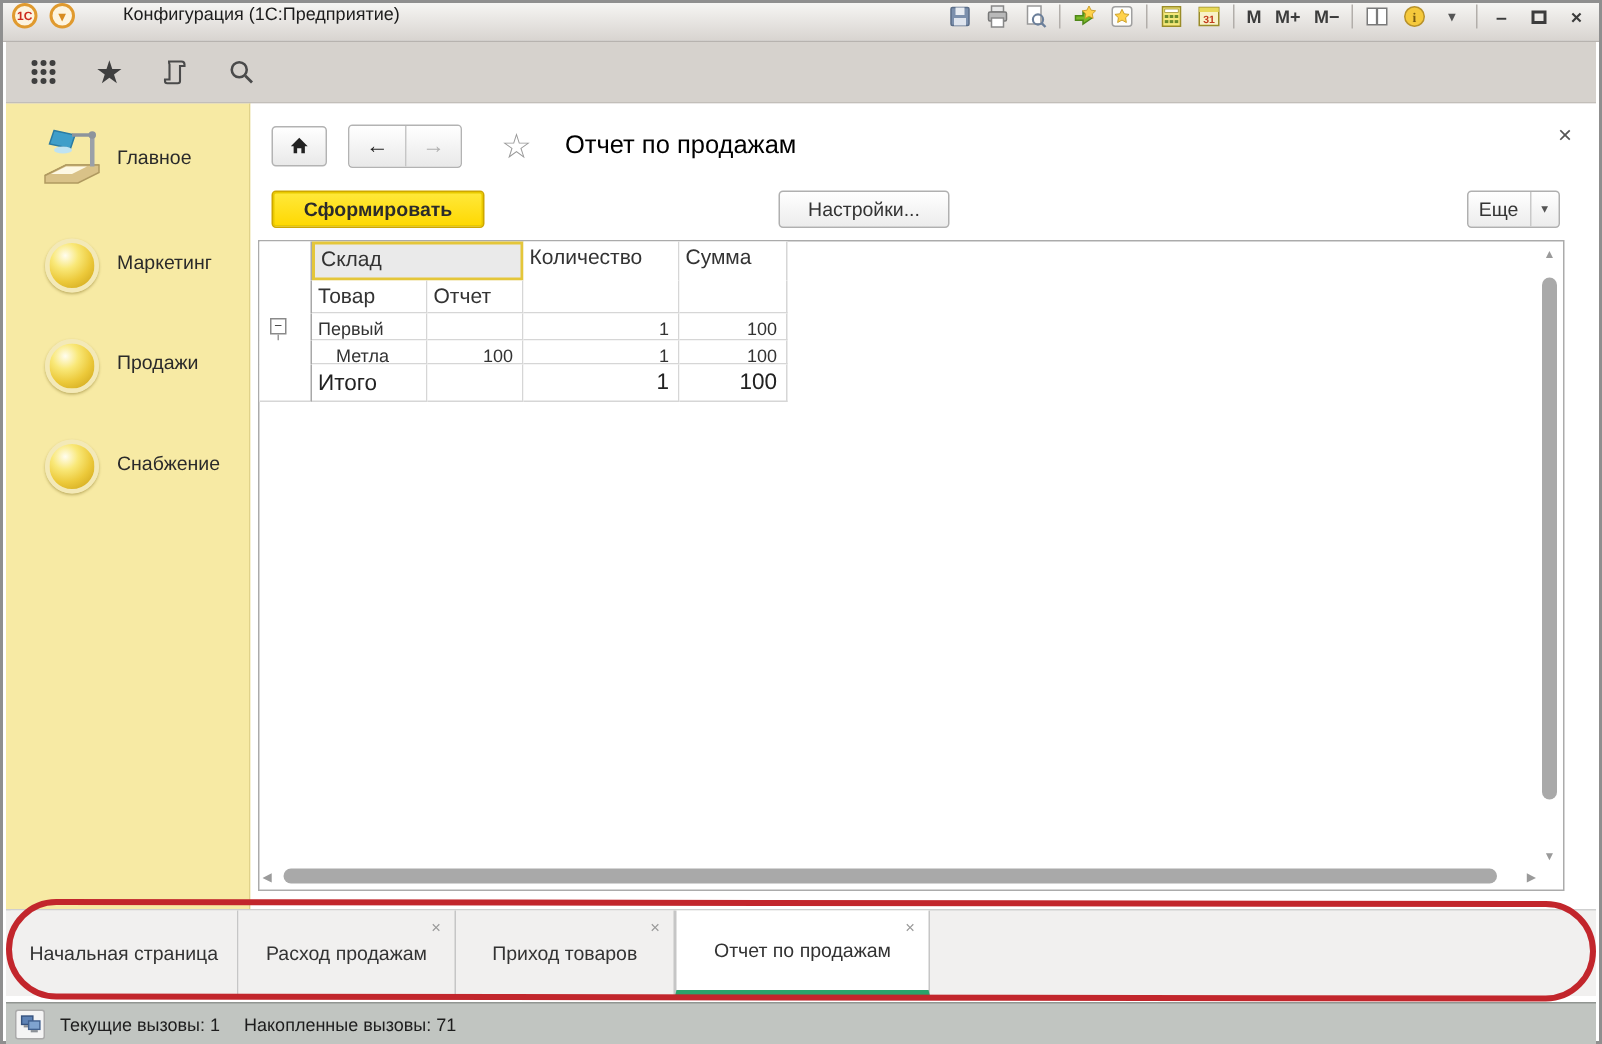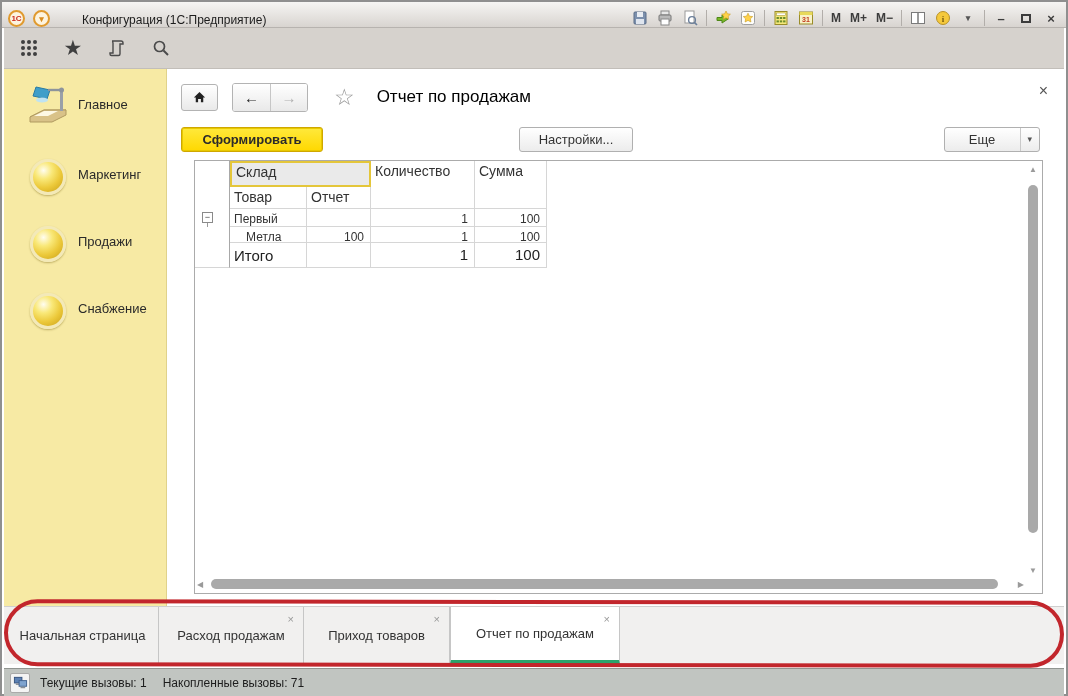--- a/index.html
+++ b/index.html
@@ -11,21 +11,21 @@
     overflow:hidden;
     color:#1a1a1a;
   }
   .window { position:absolute; inset:0; border:2px solid #8f8f8f; background:#fff; }
 
   
   .titlebar {
     position:absolute; left:0; top:0; right:0; height:26px;
     background:linear-gradient(#f6f5f3,#d8d4d0);
     border-bottom:1px solid #b7b3af;
-    display:flex; align-items:flex-end;
+    display:flex; align-items:flex-start;
   }
   .tb-left { display:flex; align-items:center; gap:8px; padding-left:6px; }
   .logo-circle {
     width:17px; height:17px; border-radius:50%;
     background:#fdf4df; border:2px solid #e09a2e;
     display:flex; align-items:center; justify-content:center;
     font-size:8px; font-weight:bold; color:#cc2b1e;
   }
   .logo-circle.arrow { color:#d88c20; font-size:9px; }
   .tb-title { margin-left:32px; font-size:12px; color:#1c1c1c; }
@@ -85,27 +85,27 @@
     background:linear-gradient(#ffffff,#ececec);
     font-size:13px; color:#333; text-align:center; line-height:23px; cursor:pointer;
   }
   .btn-generate {
     left:0; width:142px; font-weight:bold; color:#2b2b2b;
     background:linear-gradient(#ffe93c,#ffd800);
     border:1px solid #cfa700; box-shadow:0 0 0 1px #e8c900 inset;
   }
   .btn-variant { left:161px; width:156px; }
   .btn-settings { left:338px; width:114px; }
-  .btn-more { right:0; left:auto; width:96px; padding-right:20px; }
+  .btn-more { right:0; left:auto; width:62px; padding-right:20px; }
   .btn-more .drop { position:absolute; right:7px; top:0; line-height:23px; font-size:9px; color:#555;
     border-left:1px solid #c9c9c9; padding-left:6px; }
 
   
   .sheet-panel {
-    position:absolute; left:27px; top:91px; right:21px; height:434px;
+    position:absolute; left:5px; top:91px; right:21px; height:434px;
     border:1px solid #ababab; background:#fff;
   }
   .sheet { position:absolute; left:0; top:0; display:grid;
     grid-template-columns:35px 77px 64px 104px 72px;
     grid-template-rows:26px 22px 18px 16px 25px;
     font-size:14px; color:#333;
   }
   .cell { position:relative; background:#fff; padding:2px 6px 0 4px; white-space:nowrap; overflow:hidden; }
   .cell.num { text-align:right; font-size:12px; padding-top:3px; }
   .cell.name { font-size:12px; padding-top:3px; }

